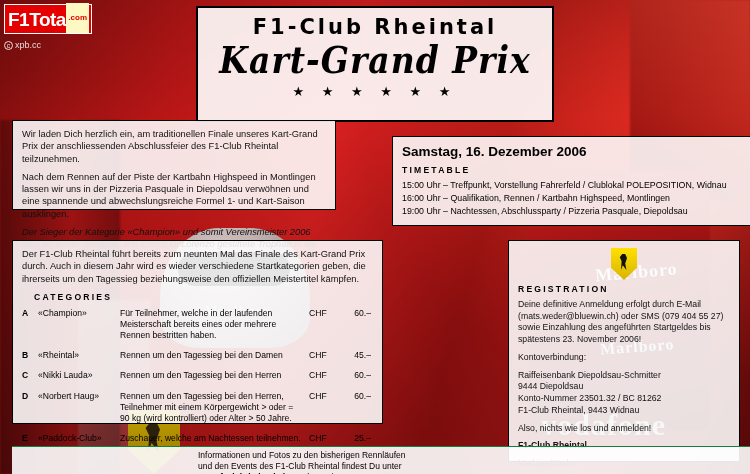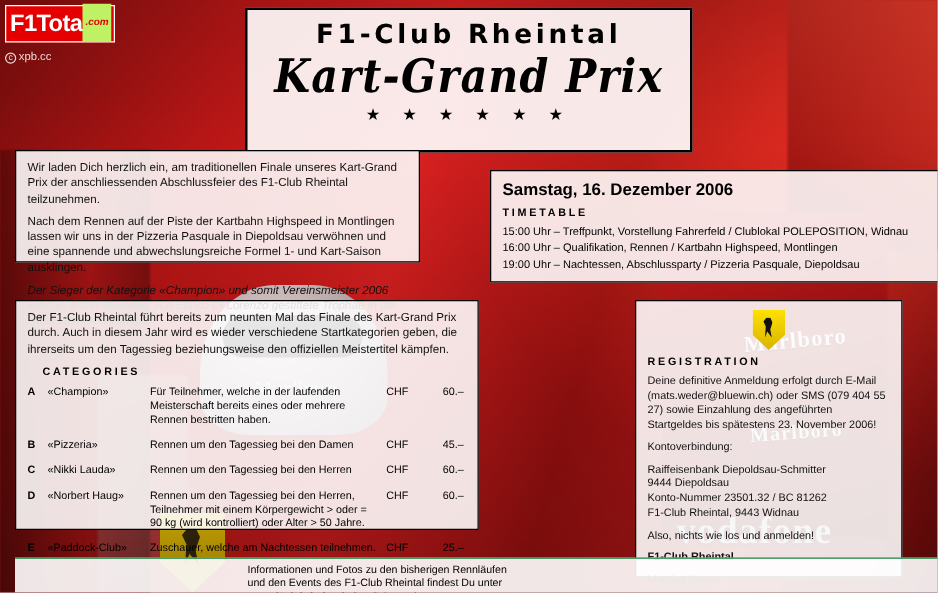--- a/index.html
+++ b/index.html
@@ -88,22 +88,22 @@
   
   #logo{
     position:absolute; left:4px; top:4px; width:88px; height:30px;
     background:#e40000; border:1px solid #fff;
     color:#fff; font-weight:bold; font-size:19px;
     font-family:"Liberation Sans", sans-serif;
     line-height:30px; padding-left:3px; letter-spacing:-.5px;
   }
   #logo .tot{ color:#fff; }
   #logo .dotcom{
-    position:absolute; right:2px; bottom:0px; font-size:8px; background:#bef264; color:#e40000;
-    padding:0 2px; font-weight:bold; letter-spacing:0;font-style:italic;
+    position:absolute; right:2px; bottom:0px; font-size:8px; background:#fef9c3; color:#e40000;
+    padding:0 2px; font-weight:bold; letter-spacing:0;
   }
   #credit{
     position:absolute; left:4px; top:40px;
     color:#ffffff; font-size:9px; opacity:.85;
     font-family:"Liberation Sans", sans-serif;
   }
   #credit .c{ display:inline-block; border:1px solid #fff; border-radius:50%; width:9px;height:9px;
     line-height:8px; text-align:center; font-size:7px; margin-right:2px;}
 
   
@@ -140,21 +140,21 @@
     border:1px solid #000;
     padding:7px 9px;
   }
   .panel p{ margin:0 0 6px 0; font-size:9.3px; line-height:1.32; color:#111; }
   .panel p:last-child{ margin-bottom:0; }
   .ital{ font-style:italic; }
 
   #p-invite{ left:12px; top:120px; width:324px; height:90px; }
   #p-date{ left:392px; top:136px; width:400px; height:90px; }
   #p-cat{ left:12px; top:240px; width:371px; height:184px; }
-  #p-reg{ left:508px; top:240px; width:214px; height:222px; }
+  #p-reg{ left:508px; top:240px; width:232px; height:222px; }
 
   #p-date .dtitle{
     font-weight:bold; font-size:13.5px; margin-bottom:6px;
   }
   #p-date .sect{
     font-size:8.6px; letter-spacing:2.2px; font-weight:bold; margin-bottom:4px;
   }
   .timetable{ font-size:8.8px; line-height:1.45; }
 
   #p-cat .sect{
@@ -262,21 +262,21 @@
     <tbody>
         <tr>
       <td class="k">A</td>
       <td class="n">«Champion»</td>
       <td class="d">Für Teilnehmer, welche in der laufenden Meisterschaft bereits eines oder mehrere Rennen bestritten haben.</td>
       <td class="c">CHF</td>
       <td class="pr">60.–</td>
     </tr>
     <tr>
       <td class="k">B</td>
-      <td class="n">«Pizzeria»</td>
+      <td class="n">«Rheintal»</td>
       <td class="d">Rennen um den Tagessieg bei den Damen</td>
       <td class="c">CHF</td>
       <td class="pr">45.–</td>
     </tr>
     <tr>
       <td class="k">C</td>
       <td class="n">«Nikki Lauda»</td>
       <td class="d">Rennen um den Tagessieg bei den Herren</td>
       <td class="c">CHF</td>
       <td class="pr">60.–</td>

